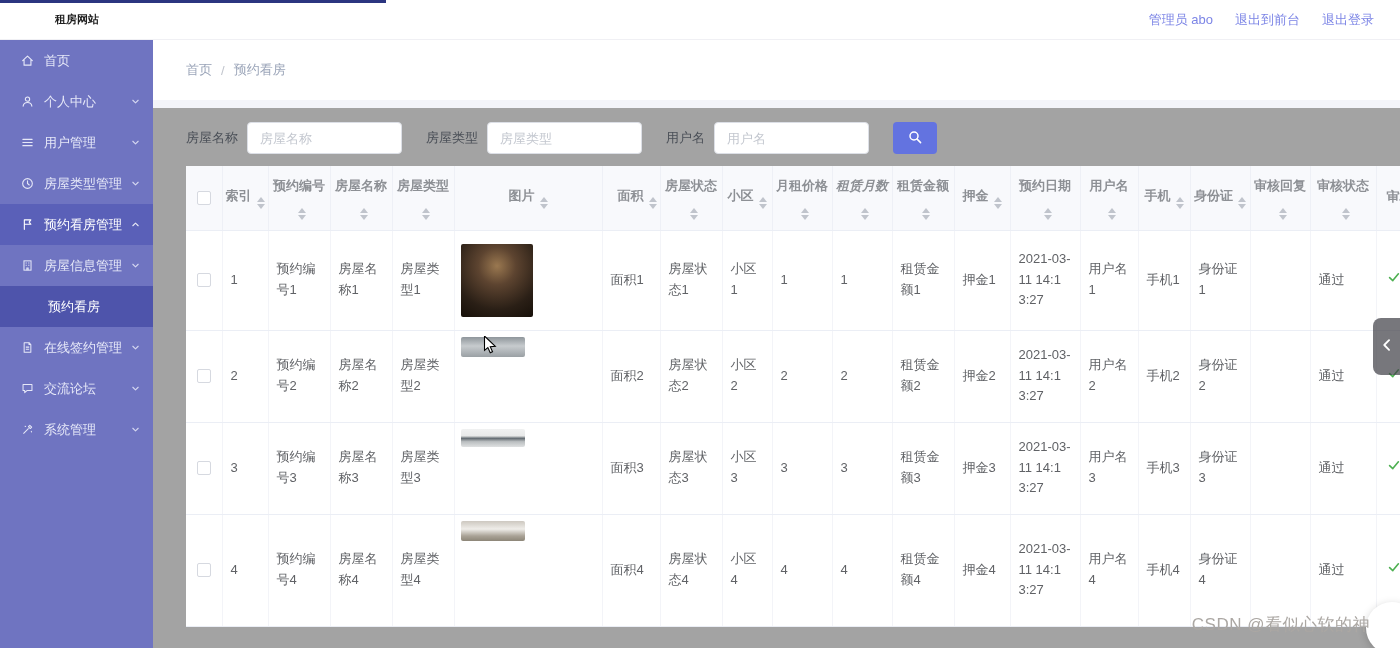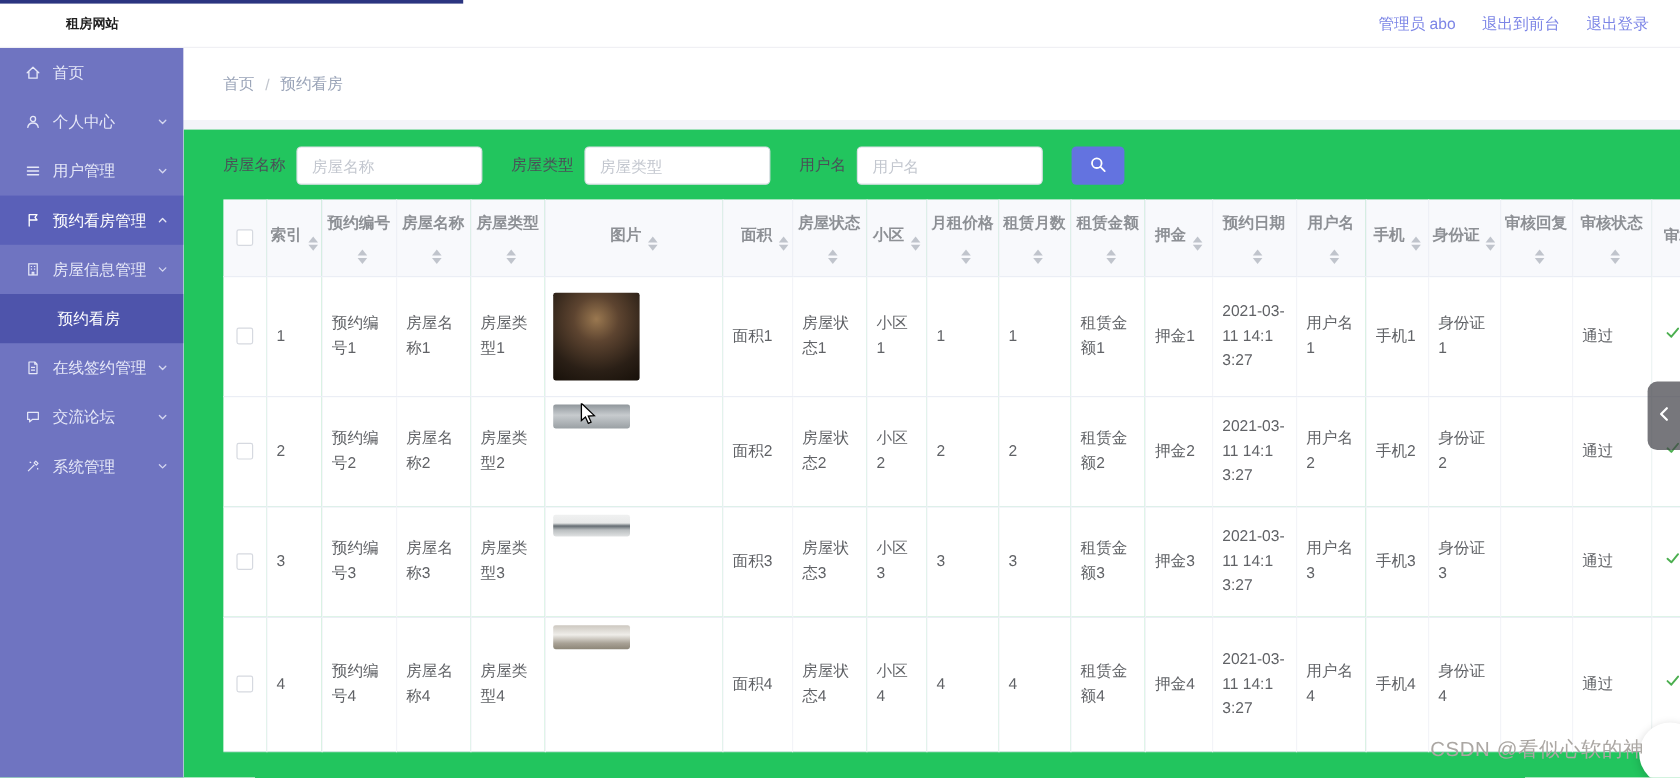--- a/index.html
+++ b/index.html
@@ -27,21 +27,21 @@
   .mi-arrow svg{width:11px;height:11px;opacity:.85}
   .mi-arrow.up svg{transform:rotate(180deg)}
   .menu-item.active{background:var(--sidebar-active-bg);color:#fff}
   .submenu-item{height:41px;display:flex;align-items:center;padding-left:48px;background:var(--sidebar-submenu-bg);
                 color:#fff;font-size:13px;cursor:pointer}
 
   .main{flex:1;background:#f3f4f9;overflow:hidden;display:flex;flex-direction:column;min-width:0}
   .breadcrumb{background:#fff;height:60px;display:flex;align-items:center;padding-left:33px;
               color:#9aa4b8;font-size:13px;margin-bottom:8px;flex-shrink:0}
   .breadcrumb .sep{margin:0 9px;color:#c0c4cc}
-  .card{background:#22c55e;flex:1;padding:14px 0 0 33px;overflow:hidden}
+  .card{background:#a3a3a3;flex:1;padding:14px 0 0 33px;overflow:hidden}
 
   .filters{display:flex;align-items:center}
   .filter-group{display:flex;align-items:center;margin-right:24px}
   .filter-label{color:#4a4f57;font-size:13px;margin-right:9px;white-space:nowrap}
   .filter-input{width:155px;height:32px;border:1px solid #dcdfe6;border-radius:4px;padding:0 12px;
                 font-size:13px;color:#606266;outline:none;background:#fff}
   .filter-input::placeholder{color:#c3c7cf}
   .btn-search{width:44px;height:32px;background:var(--primary);border:none;border-radius:4px;color:#fff;
               display:flex;align-items:center;justify-content:center;cursor:pointer}
   .btn-search svg{width:14px;height:14px}
@@ -125,20 +125,34 @@
             </svg>
           </span>
         </div>
         <div class="menu-item">
           <span class="mi-icon">
             <svg viewBox="0 0 14 14" fill="none" stroke="currentColor" stroke-width="1.2" stroke-linecap="round">
               <path d="M2 3.6h10M2 7h10M2 10.4h10"></path>
             </svg>
           </span>
           <span class="mi-label">用户管理</span>
+          <span class="mi-arrow">
+            <svg viewBox="0 0 14 14" fill="none" stroke="currentColor" stroke-width="1.4" stroke-linecap="round" stroke-linejoin="round">
+              <path d="M3.6 5.4 7 8.8l3.4-3.4"></path>
+            </svg>
+          </span>
+        </div>
+        <div class="menu-item">
+          <span class="mi-icon">
+            <svg viewBox="0 0 14 14" fill="none" stroke="currentColor" stroke-width="1.2" stroke-linecap="round">
+              <circle cx="7" cy="7" r="5.2"></circle>
+              <path d="M7 4.2V7l1.9 1.6"></path>
+            </svg>
+          </span>
+          <span class="mi-label">房屋类型管理</span>
           <span class="mi-arrow">
             <svg viewBox="0 0 14 14" fill="none" stroke="currentColor" stroke-width="1.4" stroke-linecap="round" stroke-linejoin="round">
               <path d="M3.6 5.4 7 8.8l3.4-3.4"></path>
             </svg>
           </span>
         </div>
         <div class="menu-item active">
           <span class="mi-icon">
             <svg viewBox="0 0 14 14" fill="none" stroke="currentColor" stroke-width="1.2" stroke-linecap="round" stroke-linejoin="round">
               <path d="M3.6 12.2V2h7l-1.8 2.4 1.8 2.4H3.6"></path>
@@ -271,21 +285,21 @@
                     <i class="down"></i>
                   </span></th>
                 <th style="width: 50px;"><span class="th-label">小区</span><span class="sort">
                     <i class="up"></i>
                     <i class="down"></i>
                   </span></th>
                 <th style="width: 60px;"><span class="th-label">月租价格</span><span class="sort">
                     <i class="up"></i>
                     <i class="down"></i>
                   </span></th>
-                <th style="width: 60px;"><span class="th-label">租赁月数</span><span class="sort">
+                <th style="width: 60px; font-style: italic;"><span class="th-label">租赁月数</span><span class="sort">
                     <i class="up"></i>
                     <i class="down"></i>
                   </span></th>
                 <th style="width: 62px;"><span class="th-label">租赁金额</span><span class="sort">
                     <i class="up"></i>
                     <i class="down"></i>
                   </span></th>
                 <th style="width: 56px;"><span class="th-label">押金</span><span class="sort">
                     <i class="up"></i>
                     <i class="down"></i>

